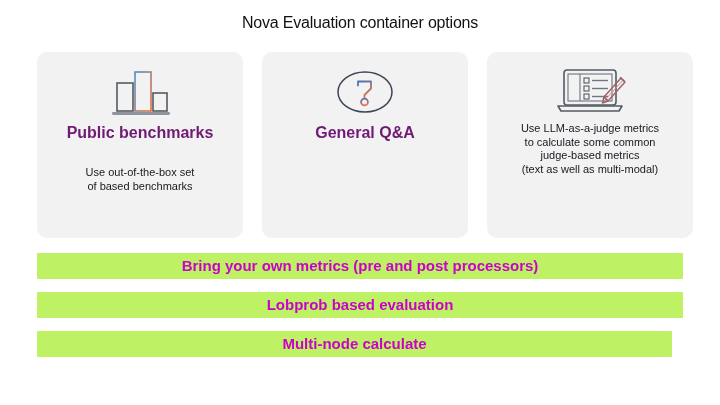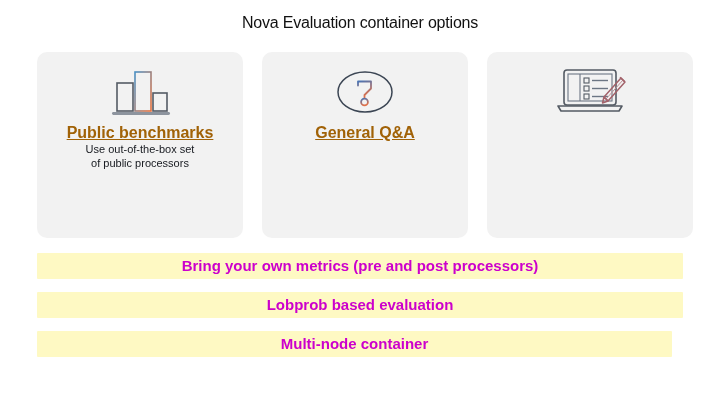--- a/index.html
+++ b/index.html
@@ -53,25 +53,24 @@
   .card-icon {
     height: 56px;
     display: flex;
     align-items: center;
     justify-content: center;
     margin-bottom: 4px;
   }
   .card-heading {
     font-size: 16px;
     font-weight: 700;
-    color: #a16207;
+    color: #701a75;
     text-align: center;
     line-height: 17px;
-    margin: 0 0 2px 0;
-    text-decoration: underline;
+    margin: 0 0 25px 0;
   }
   .card-body {
     font-size: 11px;
     font-weight: 400;
     color: #16191F;
     text-align: center;
     line-height: 13.5px;
     white-space: pre-line;
   }
 
@@ -80,21 +79,21 @@
   .card-3 .card-icon { height: 54px; }
 
   
   .bars {
     position: absolute;
     left: 37px;
     top: 253px;
     width: 646px;
   }
   .bar {
-    background: #fef9c3;
+    background: #bef264;
     height: 26px;
     margin-bottom: 13px;
     display: flex;
     align-items: center;
     justify-content: center;
     border-radius: 1px;
   }
   .bar-label {
     font-size: 15px;
     font-weight: 700;
@@ -126,21 +125,21 @@
         <rect x="31" y="5" width="16" height="39" fill="none" stroke="url(#gradBar)" stroke-width="1.6"></rect>
 
         <rect x="49" y="26" width="14" height="18" fill="none" stroke="#545B64" stroke-width="1.6"></rect>
 
         <rect x="8" y="45" width="58" height="3" rx="1.4" fill="#8D949E"></rect>
       </svg>
     </div>
     <div class="card-heading">Public
 benchmarks</div>
     <div class="card-body">Use out-of-the-box set
-of public processors</div>
+of based benchmarks</div>
   </div>
 
   <div class="card card-2">
     <div class="card-icon">
       <svg width="76" height="52" viewBox="0 0 76 52" aria-hidden="true">
         <defs>
           <linearGradient id="gradQ" x1="0" y1="0" x2="0.3" y2="1">
             <stop offset="0%" stop-color="#4A74B4"></stop>
             <stop offset="100%" stop-color="#E0714A"></stop>
           </linearGradient>
@@ -178,27 +177,31 @@
 
         <path d="M57 32 L74 13 L78 17 L61 36 Z" fill="none" stroke="#A3636B" stroke-width="1.5" stroke-linejoin="round"></path>
 
         <line x1="59" y1="34" x2="76" y2="15" stroke="#C08E94" stroke-width="1"></line>
 
         <path d="M57 32 L55.5 38 L61 36 Z" fill="none" stroke="#A3636B" stroke-width="1.5" stroke-linejoin="round"></path>
 
         <line x1="73" y1="12.2" x2="77.4" y2="16.4" stroke="#A3636B" stroke-width="1.5"></line>
       </svg>
     </div>
+    <div class="card-body">Use LLM-as-a-judge metrics
+to calculate some common
+judge-based metrics
+(text as well as multi-modal)</div>
   </div>
 
 </div>
 
 <div class="bars">
   <div class="bar bar-1">
     <span class="bar-label">Bring your own metrics (pre and post processors)</span>
   </div>
   <div class="bar bar-2">
     <span class="bar-label">Lobprob based evaluation</span>
   </div>
   <div class="bar bar-3">
-    <span class="bar-label">Multi-node container</span>
+    <span class="bar-label">Multi-node calculate</span>
   </div>
 </div>
 
 </body></html>

